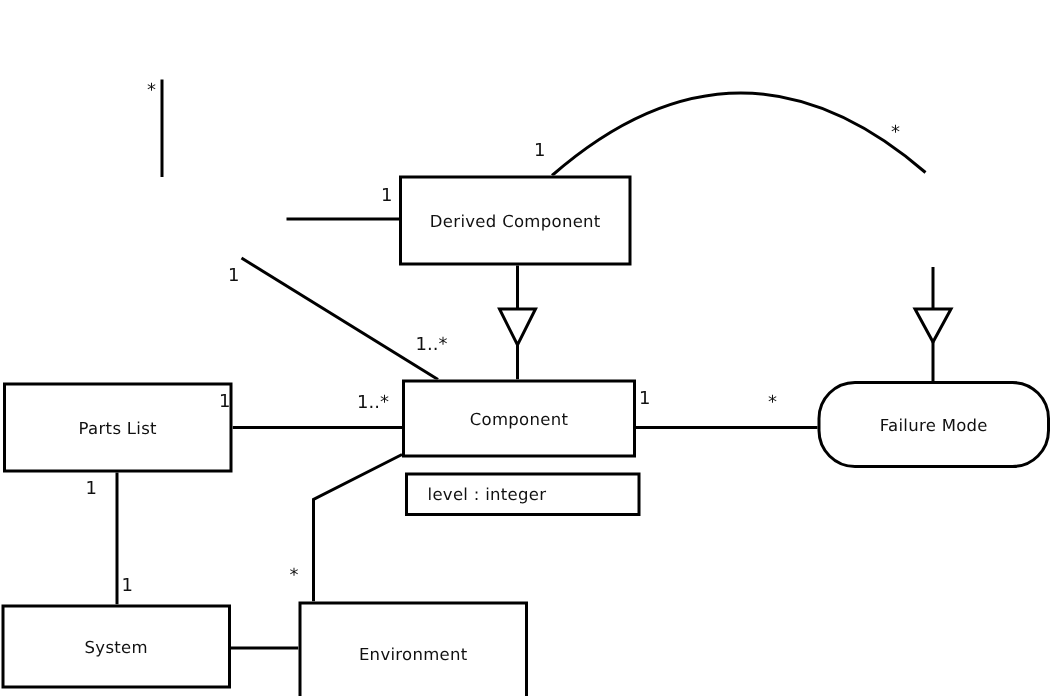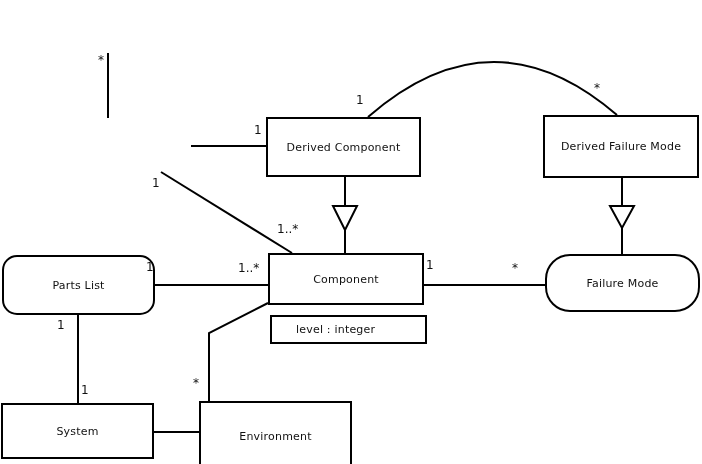--- a/index.html
+++ b/index.html
@@ -48,21 +48,21 @@
     text-align: center;
   }
   .uml-attr {
     position: absolute;
     box-sizing: border-box;
     border: 2px solid #000000;
     background: #ffffff;
     display: flex;
     align-items: center;
     justify-content: flex-start;
-    padding-left: 24px;
+    padding-left: 13px;
     font-size: 11px;
     color: #111111;
     letter-spacing: 0.2px;
   }
   .mult {
     position: absolute;
     font-size: 12px;
     color: #111111;
     line-height: 12px;
     white-space: nowrap;
@@ -99,23 +99,22 @@
 
     <line x1="622" y1="178" x2="622" y2="206"></line>
     <polygon points="610,206 634,206 622,228"></polygon>
     <line x1="622" y1="228" x2="622" y2="254"></line>
   </svg>
 
 
 
   <div class="uml-class" style="left:266px; top:117px; width:155px; height:60px;">Derived Component</div>
 
-  <div class="uml-class" style="left:543px; top:115px; width:156px; height:63px;">Derived Failure Mode</div>
 
-  <div class="uml-class" style="left:2px; top:255px; width:153px; height:60px;border-radius:15px;">Parts List</div>
+  <div class="uml-class" style="left:2px; top:255px; width:153px; height:60px;">Parts List</div>
 
   <div class="uml-class" style="left:268px; top:253px; width:156px; height:52px;">Component</div>
   <div class="uml-attr" style="left:270px; top:315px; width:157px; height:29px;">level : integer</div>
 
   <div class="uml-class" style="left:545px; top:254px; width:155px; height:58px;border-radius:25px;">Failure Mode</div>
 
   <div class="uml-class" style="left:1px; top:403px; width:153px; height:56px;">System</div>
 
   <div class="uml-class" style="left:199px; top:401px; width:153px; height:71px;">Environment</div>
 

